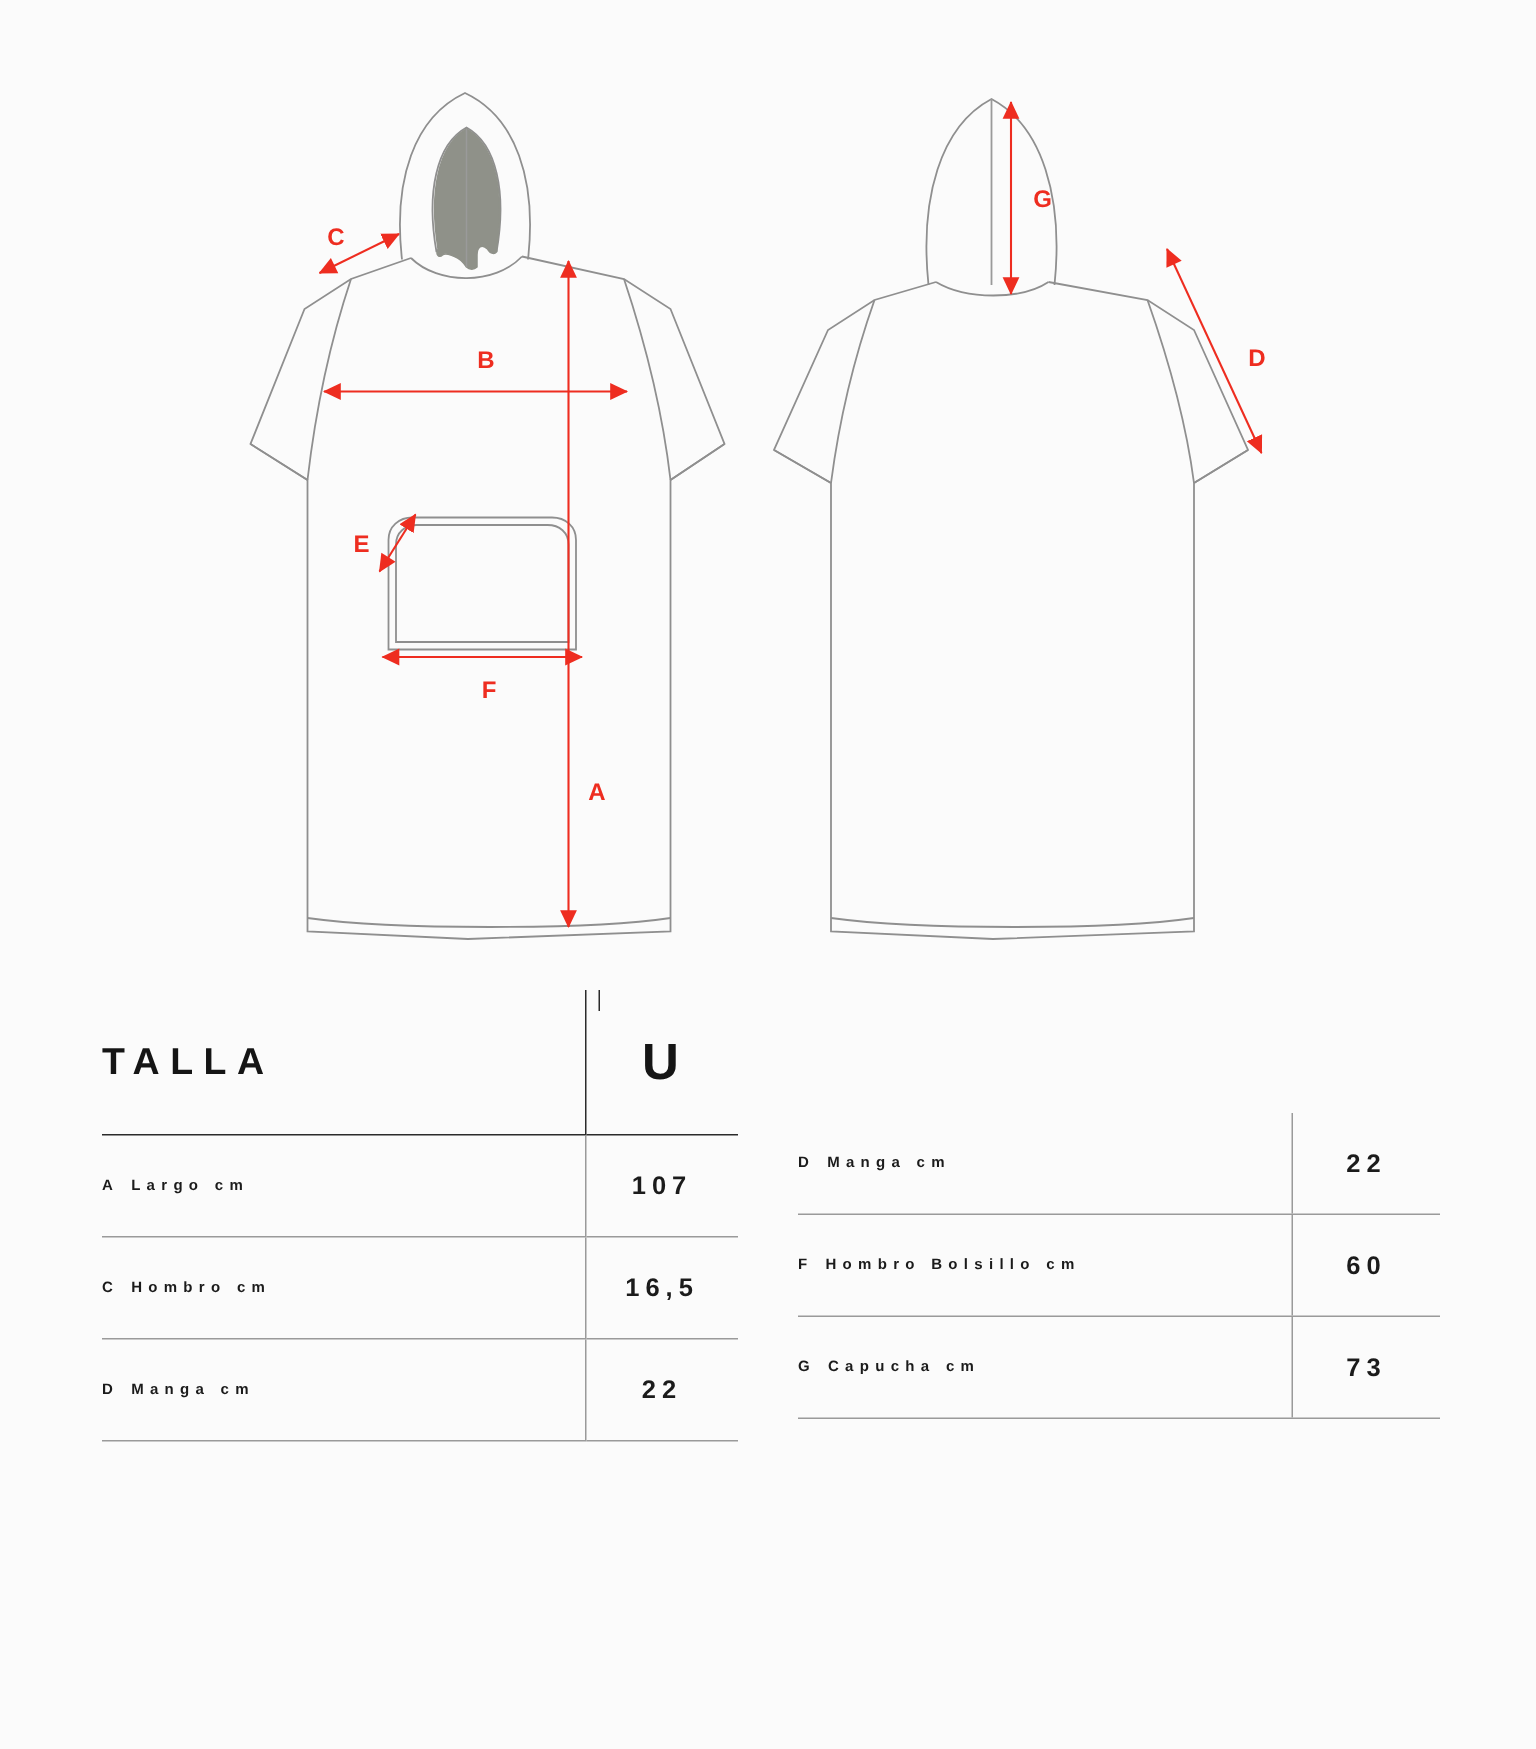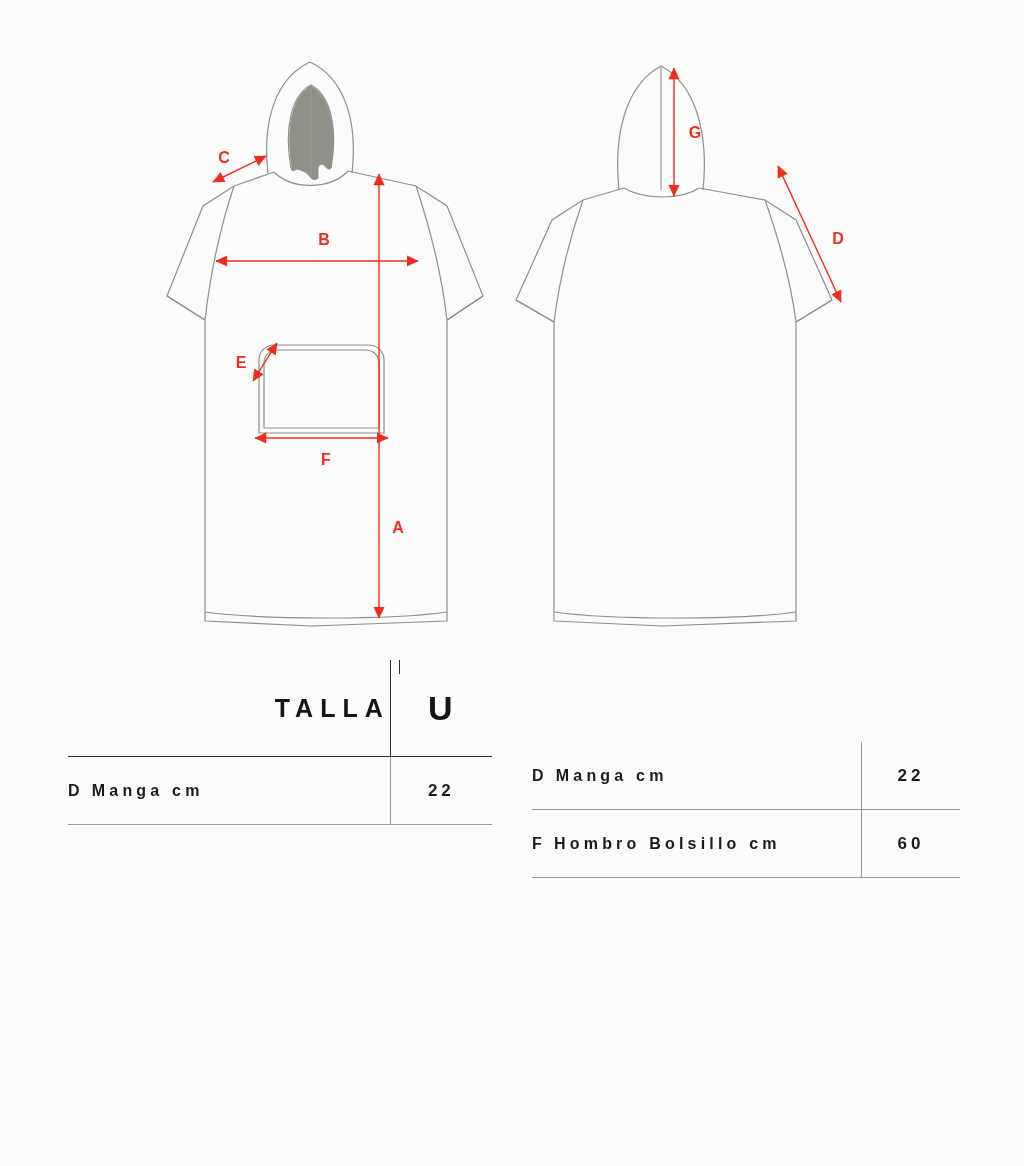--- a/index.html
+++ b/index.html
@@ -68,40 +68,39 @@
   .hdr-row td {
     height: 96px;
     border-bottom: 1px solid #2b2b2b;
   }
   .hdr-label {
     font-size: 25px;
     letter-spacing: 7px;
     font-weight: bold;
     color: #151515;
     padding-left: 2px;
-    text-align: right;
   }
   .hdr-value {
     font-size: 34px;
     font-weight: bold;
     letter-spacing: 2px;
     color: #151515;
     text-align: center;
     border-left: 1px solid #2b2b2b;
   }
 
   .data-row td {
     height: 67px;
     border-bottom: 1px solid #9a9a9a;
   }
   .data-row:last-child td {
     border-bottom: 1px solid #9a9a9a;
   }
   .cell-name {
-    font-size: 16px;
+    font-size: 10px;
     letter-spacing: 4.2px;
     font-weight: bold;
     color: #1b1b1b;
     white-space: nowrap;
     padding-left: 2px;
   }
   .cell-name .key {
     margin-right: 8px;
   }
   .cell-val {
@@ -232,22 +231,34 @@
         <colgroup>
             <col class="col-name">
             <col class="col-val">
           </colgroup>
         <tbody>
           <tr class="hdr-row">
             <td class="hdr-label">TALLA</td>
             <td class="hdr-value">U</td>
           </tr>
 
-
-
+          <tr class="data-row">
+            <td class="cell-name">
+              <span class="key">A</span><span>Largo cm</span>
+            </td>
+            <td class="cell-val">107</td>
+          </tr>
+
+
+          <tr class="data-row">
+            <td class="cell-name">
+              <span class="key">C</span><span>Hombro cm</span>
+            </td>
+            <td class="cell-val">16,5</td>
+          </tr>
 
           <tr class="data-row">
             <td class="cell-name">
               <span class="key">D</span><span>Manga cm</span>
             </td>
             <td class="cell-val">22</td>
           </tr>
         </tbody>
       </table>
     </div>
@@ -267,18 +278,24 @@
           </tr>
 
 
           <tr class="data-row">
             <td class="cell-name">
               <span class="key">F</span><span>Hombro Bolsillo cm</span>
             </td>
             <td class="cell-val">60</td>
           </tr>
 
+          <tr class="data-row">
+            <td class="cell-name">
+              <span class="key">G</span><span>Capucha cm</span>
+            </td>
+            <td class="cell-val">73</td>
+          </tr>
         </tbody>
       </table>
     </div>
 
   </div>
 </div>
 
 </body></html>

